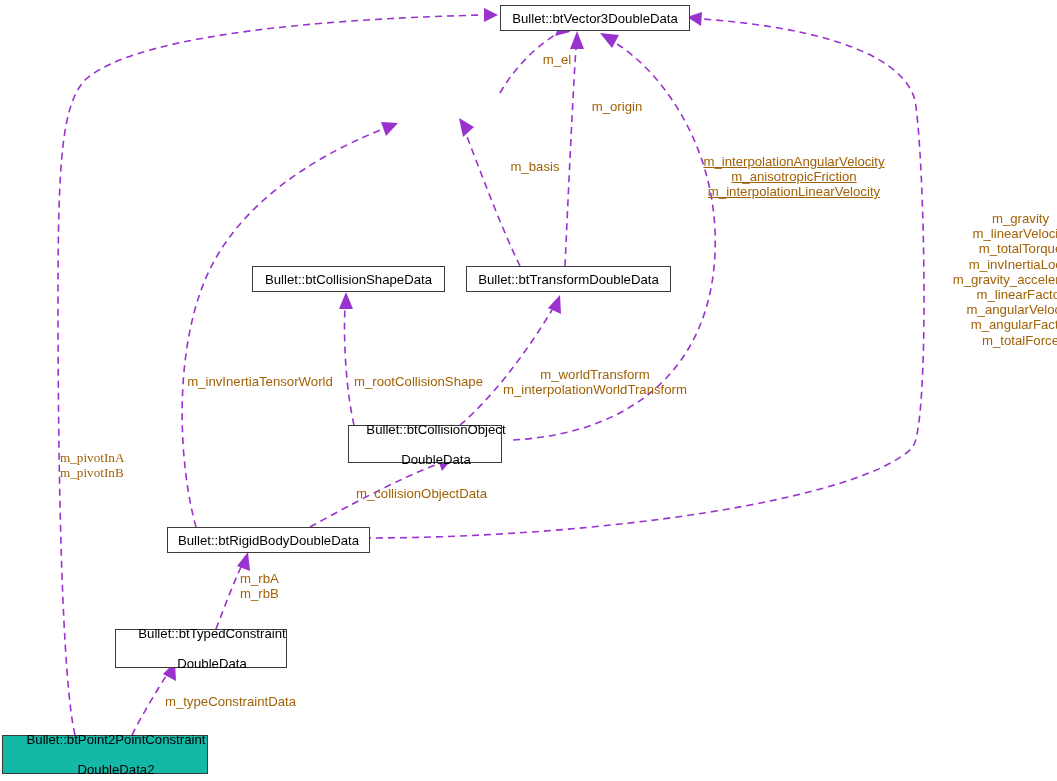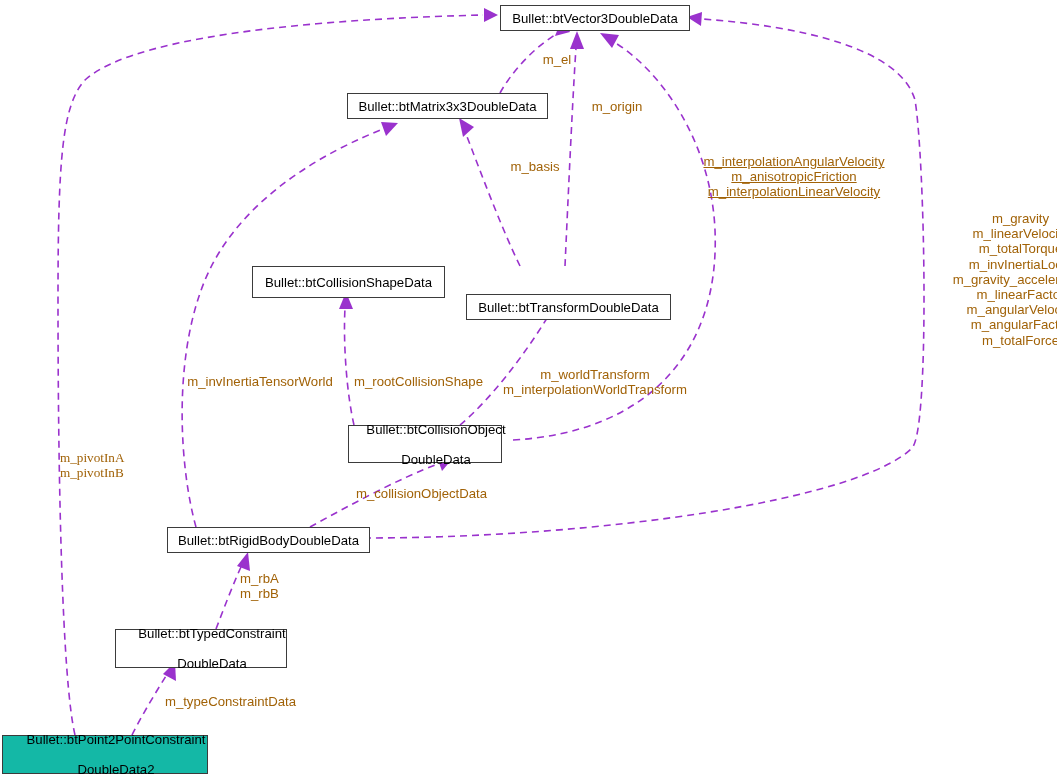--- a/index.html
+++ b/index.html
@@ -130,29 +130,26 @@
       <path class="edge-path" d="M 75,735 C 62,680 58,480 58,300 C 58,160 62,105 85,80 C 140,30 360,18 483,15"></path>
       <polygon class="arrow-head" points="498,15 484,8 484,22"></polygon>
     </g>
 
   </svg>
 
   <div class="node" style="left:500px; top:5px; width:190px; height:26px;">
     <span>Bullet::btVector3DoubleData</span>
   </div>
 
-  <div class="node" style="left:347px; top:93px; width:201px; height:26px;">
-    <span>Bullet::btMatrix3x3DoubleData</span>
-  </div>
-
-  <div class="node" style="left:252px; top:266px; width:193px; height:32px;">
+
+  <div class="node" style="left:252px; top:266px; width:193px; height:26px;">
     <span>Bullet::btCollisionShapeData</span>
   </div>
 
-  <div class="node" style="left:466px; top:266px; width:205px; height:26px;margin-top:28px;">
+  <div class="node" style="left:466px; top:266px; width:205px; height:26px;">
     <span>Bullet::btTransformDoubleData</span>
   </div>
 
   <div class="node" style="left:348px; top:425px; width:154px; height:38px;">
     <span>
       <span>Bullet::btCollisionObject</span><br>
       <span>DoubleData</span>
     </span>
   </div>
 

